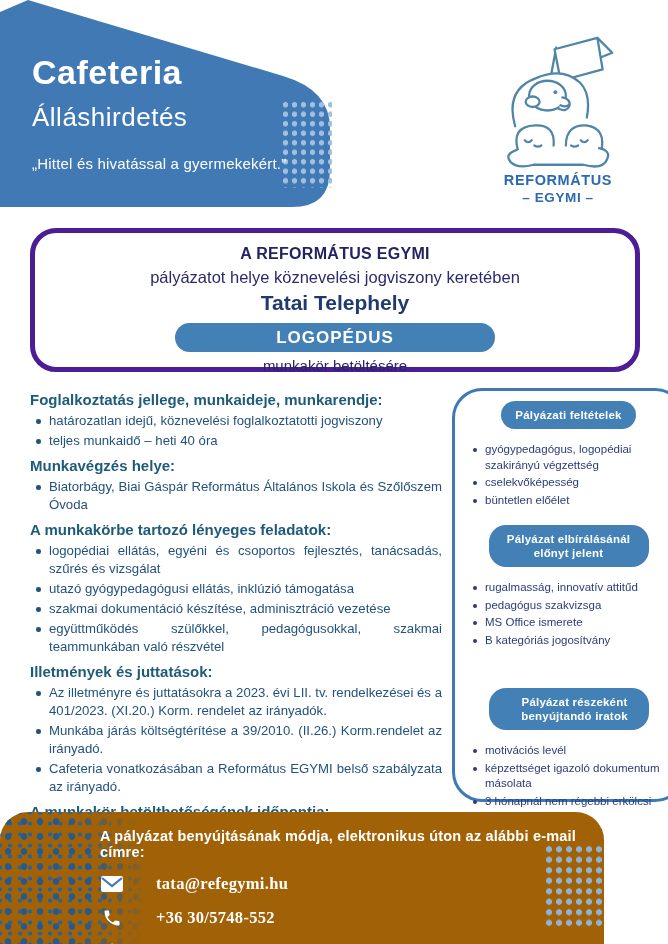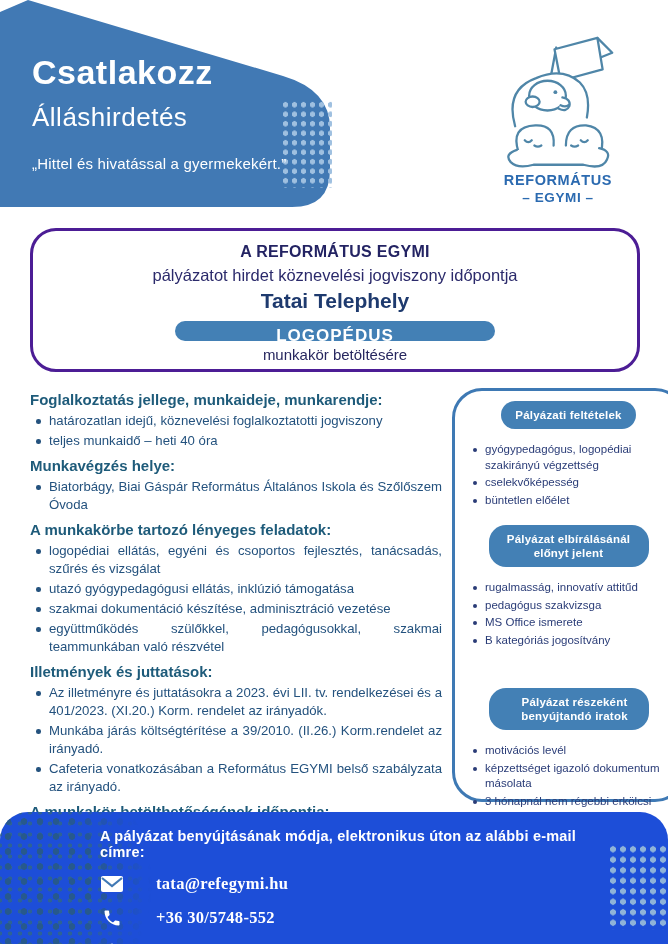--- a/index.html
+++ b/index.html
@@ -18,25 +18,25 @@
     background-size:9px 9.5px; }
 
   
   .logo { position:absolute; left:478px; top:30px; width:160px; text-align:center; }
   .logo svg { display:block; margin:0 auto; }
   .logo-line1 { color:#2b6ab0; font-weight:800; font-size:14.5px; letter-spacing:.6px; margin-top:2px; }
   .logo-line2 { color:#2b6ab0; font-weight:800; font-size:13.5px; letter-spacing:.6px; margin-top:2px; }
 
   
   .card { position:absolute; left:30px; top:228px; width:610px; height:144px;
-    border:3px solid #4c1d95; border-radius:26px; background:#fff; text-align:center; padding-top:12px; }
+    border:5px solid #4c1d95; border-radius:26px; background:#fff; text-align:center; padding-top:12px; }
   .card-org { color:#232363; font-size:16px; font-weight:800; letter-spacing:.3px; }
   .card-line { color:#2b2a6b; font-size:16.5px; margin-top:5px; }
   .card-site { color:#1e3a6e; font-size:21px; font-weight:700; margin-top:4px; }
-  .card-pill { margin:8px auto 5px auto; width:320px; height:20px; line-height:29px;
+  .card-pill { margin:8px auto 5px auto; width:320px; height:29px; line-height:29px;
     background:#4380b5; border-radius:15px; color:#fff; font-size:17px; font-weight:800; letter-spacing:1px; }
   .card-suffix { color:#27275f; font-size:15px; }
 
   
   .left-col { position:absolute; left:30px; top:384px; width:412px; }
   .sec-heading { color:#1e5b7a; font-size:15px; font-weight:700; margin:7px 0 4px 0; }
   .left-col ul { list-style:none; }
   .left-col li { position:relative; color:#24527e; font-size:13.2px; line-height:18px;
     padding-left:19px; margin-bottom:2px; text-align:justify; }
   .left-col li::before { content:""; position:absolute; left:6px; top:7px; width:4.5px; height:4.5px;
@@ -50,22 +50,22 @@
     padding:7px 14px; border-radius:17px; letter-spacing:.2px; }
   .badge-2 { margin-top:17px; }
   .badge-3 { margin-top:40px;padding-left:26px; }
   .right-box ul { list-style:none; margin-top:13px; }
   .right-box li { position:relative; color:#2a3c77; font-size:11.5px; line-height:15.5px;
     padding-left:16px; margin-bottom:2px; }
   .right-box li::before { content:""; position:absolute; left:4px; top:6px; width:4px; height:4px;
     border-radius:50%; background:#2a3c77; }
 
   
-  .footer { position:absolute; left:0; top:812px; width:668px; height:132px;
-    background:#1d4ed8; border-radius:28px 28px 0 0; overflow:hidden; }
+  .footer { position:absolute; left:0; top:812px; width:604px; height:132px;
+    background:#a16207; border-radius:28px 28px 0 0; overflow:hidden; }
   .footer-halftone { position:absolute; left:0; top:0; width:175px; height:132px;
     background-image:radial-gradient(circle, #27598c 3px, rgba(0,0,0,0) 3.6px),
                      radial-gradient(circle, #2d6296 1.8px, rgba(0,0,0,0) 2.3px);
     background-size:16px 15px, 10px 11px; background-position:0 2px, 5px 6px;
     -webkit-mask-image:radial-gradient(circle at 8% 55%, #000 0 45%, rgba(0,0,0,0) 78%);
     mask-image:radial-gradient(circle at 8% 55%, #000 0 45%, rgba(0,0,0,0) 78%); }
   .footer-dots { position:absolute; right:2px; top:32px; width:58px; height:86px;
     background-image:radial-gradient(circle, #8fb3d8 2.8px, rgba(0,0,0,0) 3.3px);
     background-size:10px 10.5px; }
   .footer-inner { position:absolute; left:100px; top:16px; width:480px; }
@@ -80,21 +80,21 @@
 
 <div class="page">
 
   <svg class="hero-shape" viewBox="0 0 340 210" preserveAspectRatio="none">
     <path d="M0 207 L0 12 L28 0 L283 76 Q330 90 330 128 L330 170 Q330 207 292 207 Z" fill="#4179b4"></path>
   </svg>
   <div class="hero-dots"></div>
 
   <div class="hero-text">
     <div class="hero-title">
-      <span>Csatlakozz</span><br>
+      <span>Cafeteria</span><br>
     </div>
     <div class="hero-sub">Álláshirdetés</div>
     <div class="hero-quote">„Hittel és hivatással a gyermekekért.”</div>
   </div>
 
   <div class="logo">
     <svg width="140" height="140" viewBox="0 0 150 160">
       <g fill="none" stroke="#4f86a8" stroke-width="2.6" stroke-linejoin="round" stroke-linecap="round">
         <line x1="58" y1="100" x2="73" y2="20"></line>
         <path d="M120 9 L137 26 L122 32" fill="#ffffff"></path>
@@ -113,21 +113,21 @@
         <path d="M90 132 q4 2.5 8 0"></path>
       </g>
       <circle cx="72" cy="71" r="2.2" fill="#4f86a8"></circle>
     </svg>
     <div class="logo-line1">REFORMÁTUS</div>
     <div class="logo-line2">– EGYMI –</div>
   </div>
 
   <div class="card">
     <div class="card-org">A REFORMÁTUS EGYMI</div>
-    <div class="card-line">pályázatot hirdet köznevelési jogviszony időpontja</div>
+    <div class="card-line">pályázatot helye köznevelési jogviszony keretében</div>
     <div class="card-site">Tatai Telephely</div>
     <div class="card-pill">LOGOPÉDUS</div>
     <div class="card-suffix">munkakör betöltésére</div>
   </div>
 
   <div class="left-col">
 
     <div class="sec-heading">Foglalkoztatás jellege, munkaideje, munkarendje:</div>
     <ul>
       <li>határozatlan idejű, köznevelési foglalkoztatotti jogviszony</li>

